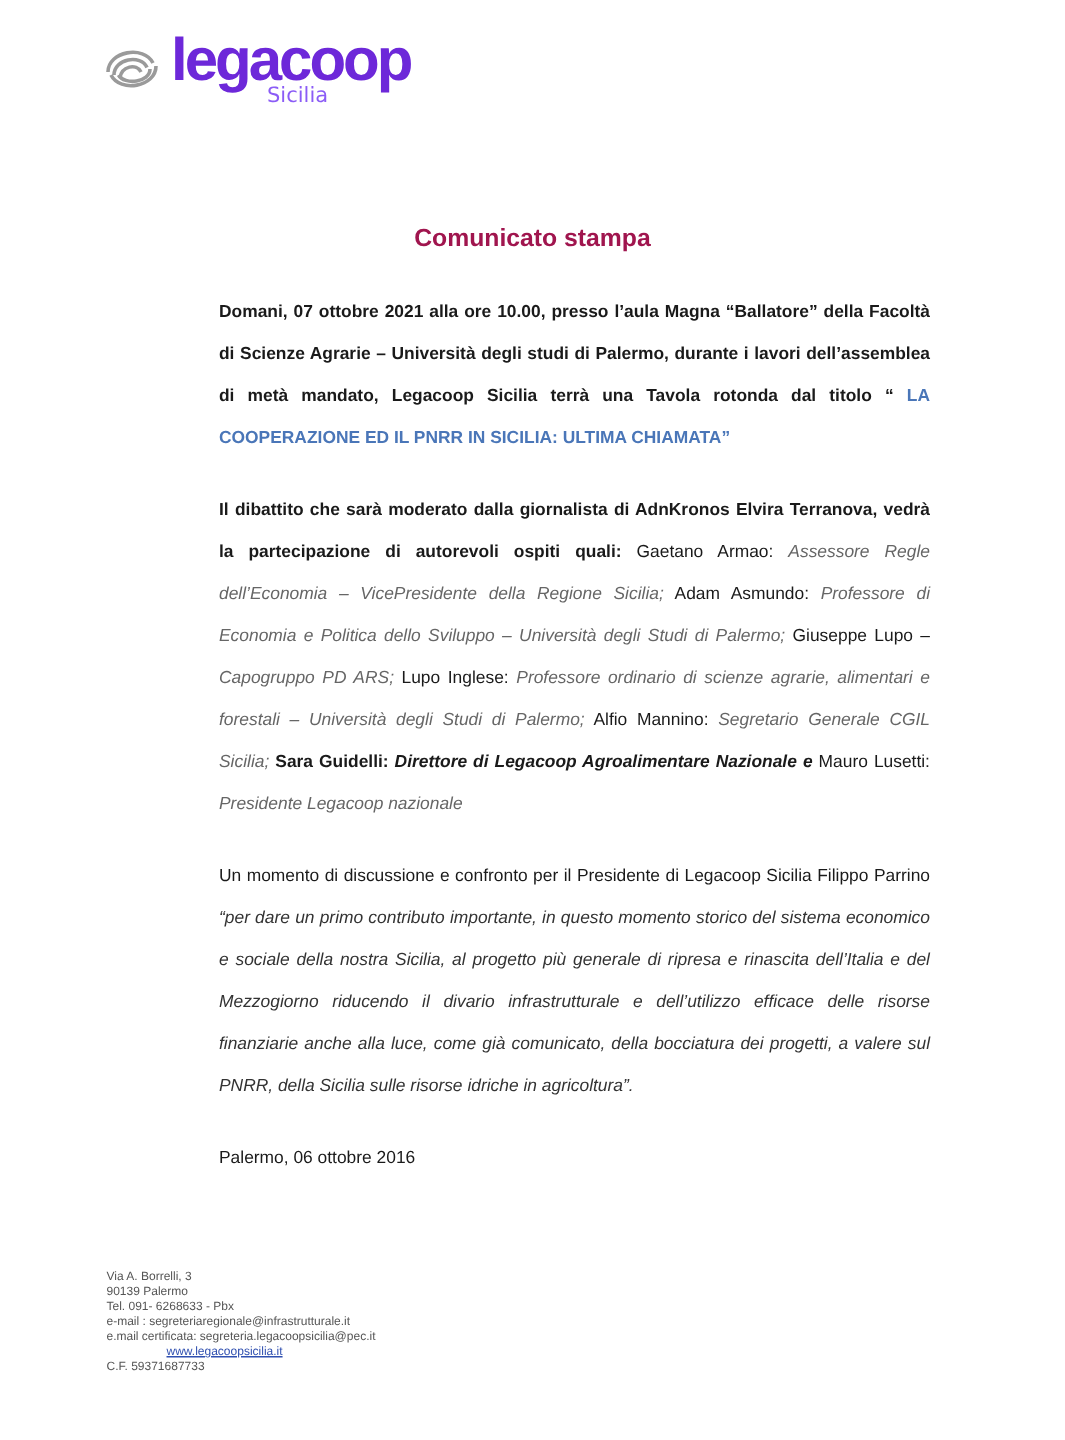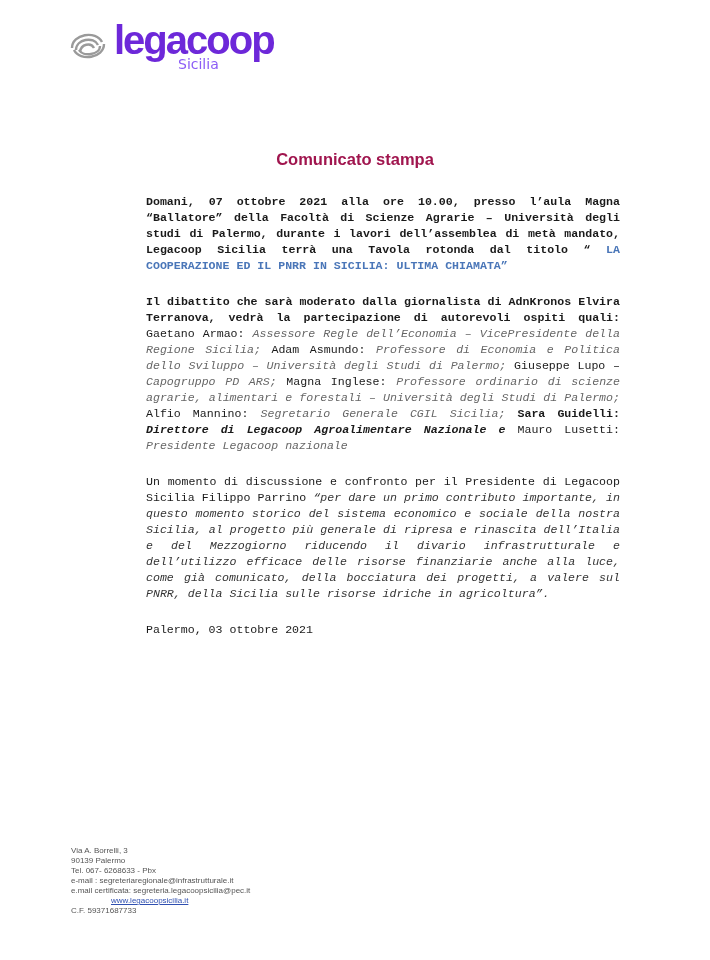--- a/index.html
+++ b/index.html
@@ -16,21 +16,21 @@
   .logo-sub {
     position: absolute; left: 112px; top: 34px; font-size: 14px; color: #8b5cf6;
     font-family: "DejaVu Sans", sans-serif;
   }
   .title {
     position: absolute; left: 0; width: 710px; top: 150px; text-align: center;
     font-size: 16.5px; font-weight: bold; color: #a0154e;
   }
   .body {
     position: absolute; left: 146px; width: 474px; top: 194px;
-    font-size: 11.6px; line-height: 16px; text-align: justify; font-family: Liberation Mono, monospace;
+    font-size: 11.6px; line-height: 28px; text-align: justify;
   }
   .body p { margin: 0 0 20px 0; }
   .b { font-weight: bold; }
   .i { font-style: italic; color: #666; }
   .bi { font-weight: bold; font-style: italic; }
   .blue { color: #4a76b8; font-weight: bold; }
   .place { margin-top: 0; }
   .footer {
     position: absolute; left: 71px; top: 846px; font-size: 8px; line-height: 10px; color: #555;
   }
@@ -60,38 +60,38 @@
     <span class="b">Domani, 07 ottobre 2021 alla ore 10.00, presso l’aula Magna “Ballatore” della Facoltà di Scienze Agrarie – Università degli studi di Palermo, durante i lavori dell’assemblea di metà mandato, Legacoop Sicilia terrà una Tavola rotonda dal titolo “</span><span class="blue"> LA COOPERAZIONE ED IL PNRR IN SICILIA: ULTIMA CHIAMATA”</span>
   </p>
   <p>
     <span class="b">Il dibattito che sarà moderato dalla giornalista  di AdnKronos Elvira Terranova, vedrà la partecipazione di autorevoli ospiti quali:</span>
     <span>Gaetano Armao:</span>
     <span class="i">Assessore Regle dell’Economia – VicePresidente della Regione Sicilia;</span>
     <span>Adam Asmundo:</span>
     <span class="i">Professore di Economia e Politica dello Sviluppo – Università degli Studi di Palermo;</span>
     <span>Giuseppe Lupo –</span>
     <span class="i">Capogruppo PD ARS;</span>
-    <span>Magna Inglese:</span>
+    <span>Lupo Inglese:</span>
     <span class="i">Professore ordinario di scienze agrarie, alimentari e forestali – Università degli Studi di Palermo;</span>
     <span>Alfio Mannino:</span>
     <span class="i">Segretario Generale CGIL Sicilia;</span>
     <span class="b">Sara Guidelli:</span>
     <span class="bi">Direttore di Legacoop Agroalimentare Nazionale</span>
     <span class="bi">e</span>
     <span>Mauro Lusetti:</span>
     <span class="i">Presidente Legacoop nazionale</span>
   </p>
   <p>
     <span>Un momento di discussione e confronto per il Presidente di Legacoop Sicilia Filippo Parrino</span>
     <span class="i" style="color:#333">“per dare un primo contributo importante, in questo momento storico del sistema economico e sociale della nostra Sicilia, al progetto più generale di ripresa e rinascita dell’Italia e del Mezzogiorno riducendo il divario infrastrutturale e dell’utilizzo efficace delle risorse finanziarie anche alla luce, come già comunicato, della bocciatura dei progetti, a valere sul PNRR, della Sicilia sulle risorse idriche in agricoltura”.</span>
   </p>
-  <p class="place">Palermo, 03 ottobre 2021</p>
+  <p class="place">Palermo, 06 ottobre 2016</p>
 </div>
 
 <div class="footer">
   <div>Via A. Borrelli, 3</div>
   <div>90139 Palermo</div>
-  <div>Tel. 067- 6268633 - Pbx</div>
+  <div>Tel. 091- 6268633 - Pbx</div>
   <div>e-mail : segreteriaregionale@infrastrutturale.it</div>
   <div>e.mail certificata: segreteria.legacoopsicilia@pec.it</div>
   <div><a>www.legacoopsicilia.it</a></div>
   <div>C.F. 59371687733</div>
 </div>
 
 </body></html>

